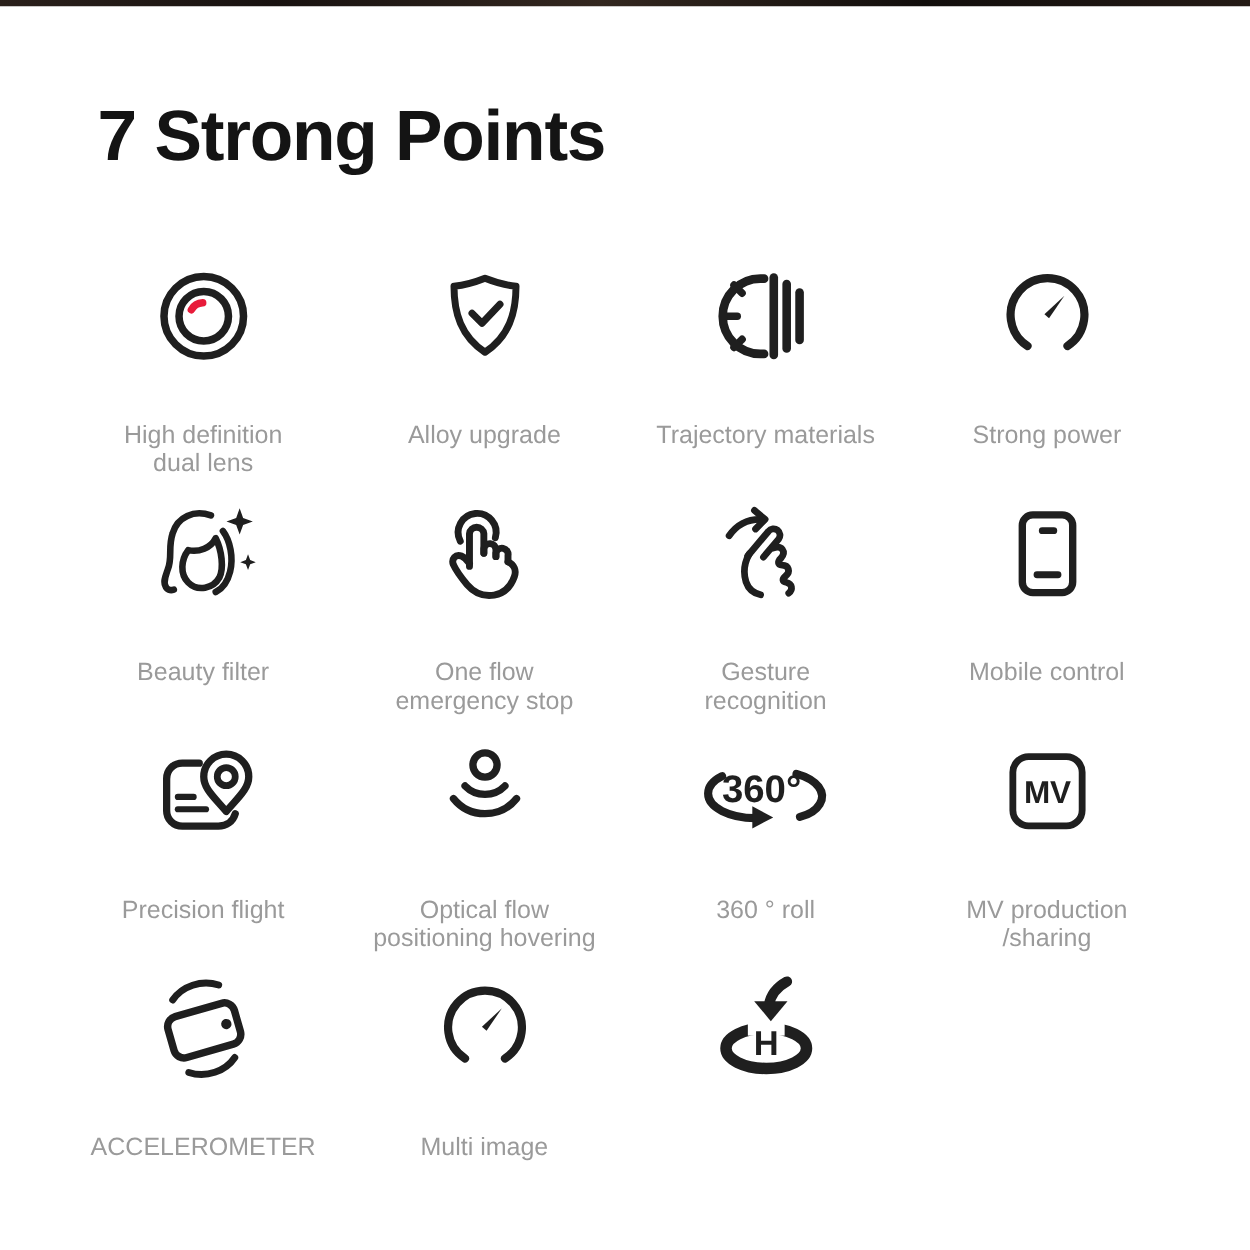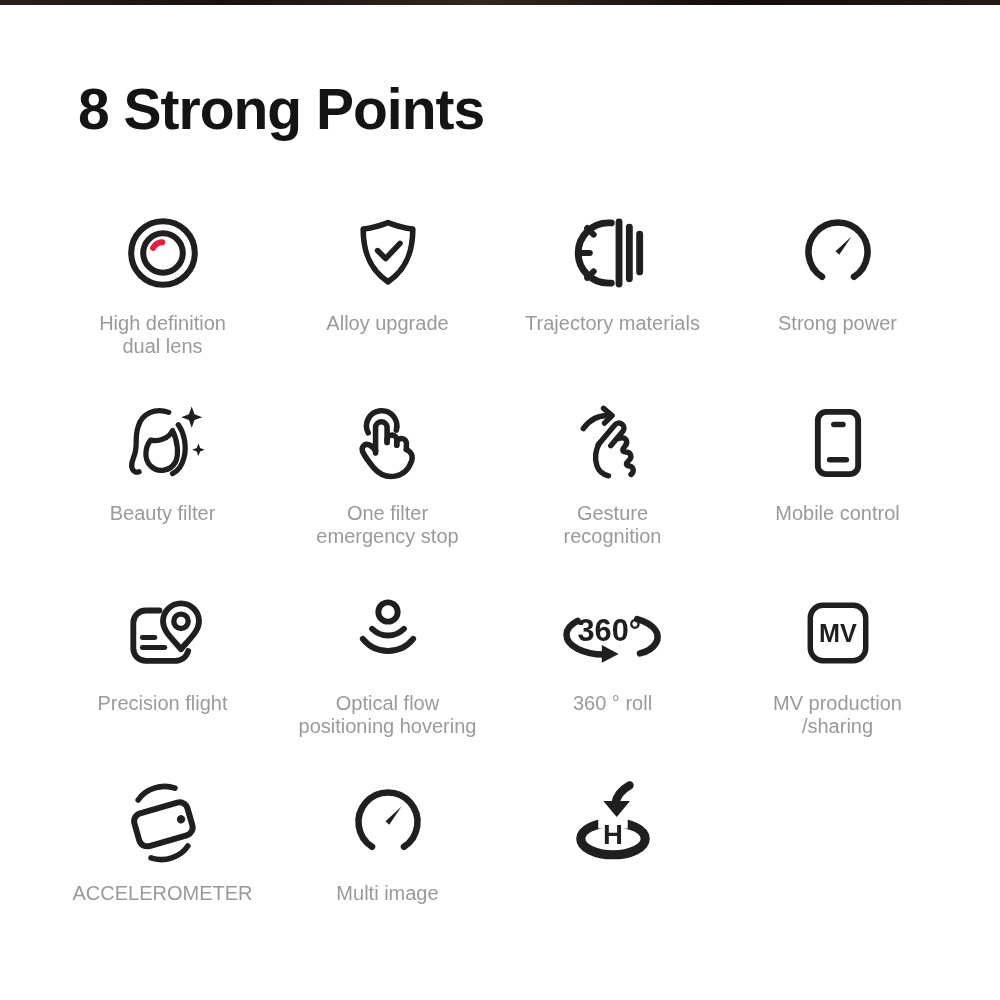--- a/index.html
+++ b/index.html
@@ -13,39 +13,39 @@
     background:linear-gradient(90deg,#2a201b,#181210 22%,#33271f 48%,#120e0c 74%,#241a15);
   }
   .page-title{
     position:absolute;top:76px;left:78px;margin:0;
     font-size:57px;font-weight:bold;color:#141414;letter-spacing:-1px;
   }
   .grid{
     position:absolute;top:200px;left:50px;width:900px;
     display:grid;grid-template-columns:repeat(4,225px);grid-template-rows:repeat(4,190px);
   }
-  .cell{display:flex;flex-direction:column;align-items:center;}
+  .cell{display:flex;flex-direction:column;align-items:center;gap:25px;}
   .icon-box{height:106px;display:flex;align-items:center;justify-content:flex-end;}
   .label{
     margin-top:6px;font-size:20px;line-height:23px;color:#9a9a9a;
     text-align:center;white-space:pre-line;
   }
   svg{display:block;}
   svg .st{stroke:#1f1f1f;fill:none;stroke-linecap:round;stroke-linejoin:round;}
   svg .fl{fill:#1f1f1f;stroke:none;}
   svg text{
     font-family:"Liberation Sans", sans-serif;font-weight:bold;fill:#1f1f1f;
   }
 </style>
 </head>
 <body>
 
 <div class="top-strip"></div>
 
-<h1 class="page-title">8 Strong Points</h1>
+<h1 class="page-title">7 Strong Points</h1>
 
 <div class="grid">
 
   <div class="cell">
     <div class="icon-box">
       <svg width="86" height="86" viewBox="0 0 100 100">
         <circle class="st" cx="50" cy="50" r="37" stroke-width="7"></circle>
         <circle class="st" cx="50" cy="50" r="23" stroke-width="7"></circle>
         <path d="M38.5 44 A12.5 12.5 0 0 1 49 37.5" fill="none" stroke="#e81b3a" stroke-width="7" stroke-linecap="round"></path>
       </svg>
@@ -106,21 +106,21 @@
   <div class="cell">
     <div class="icon-box">
       <svg width="92" height="92" viewBox="0 0 100 100">
         <path class="st" stroke-width="6" d="M28.5 39 A16.5 16.5 0 1 1 59 36"></path>
         <path class="st" stroke-width="6" d="M36.5 61 V32.5 A6.3 6.3 0 0 1 49 32.5 V49.5"></path>
         <path class="st" stroke-width="6" d="M49 49.5 V45.5 A5.3 5.3 0 0 1 59.5 46.5 V52.5"></path>
         <path class="st" stroke-width="6" d="M59.5 52.5 V49.5 A5.3 5.3 0 0 1 70 51.5 V57"></path>
         <path class="st" stroke-width="6" d="M70 57 C75.5 59.5 77.5 64.5 75.5 70 C72.5 78.5 66.5 84.5 58 86 C48.5 87.5 40.5 84 34.5 77 C29.5 71 25 65 22.5 59.5 C20.5 54.5 24.5 50 29.5 52 C32.5 53.2 34.8 55.8 36.5 58.5"></path>
       </svg>
     </div>
-    <div class="label">One filter
+    <div class="label">One flow
 emergency stop</div>
   </div>
 
   <div class="cell">
     <div class="icon-box">
       <svg width="90" height="94" viewBox="0 0 100 104">
         <path class="st" stroke-width="6" d="M17 36 C24 26 34 21 46 21.5"></path>
         <path class="st" stroke-width="6" d="M39.5 13.5 L49 21.5 L40.5 30"></path>
         <path class="st" stroke-width="6" d="M33.5 54 L52 32 A5.6 5.6 0 0 1 61 39 L47.5 55"></path>
         <path class="st" stroke-width="6" d="M56 47 C64 44 68 50 63 56 C60 59 60 62 64 62 C70 62 72 68 67 72 C64 74.5 64 77 68 77.5 C73 78.5 74 84 70 87"></path>

